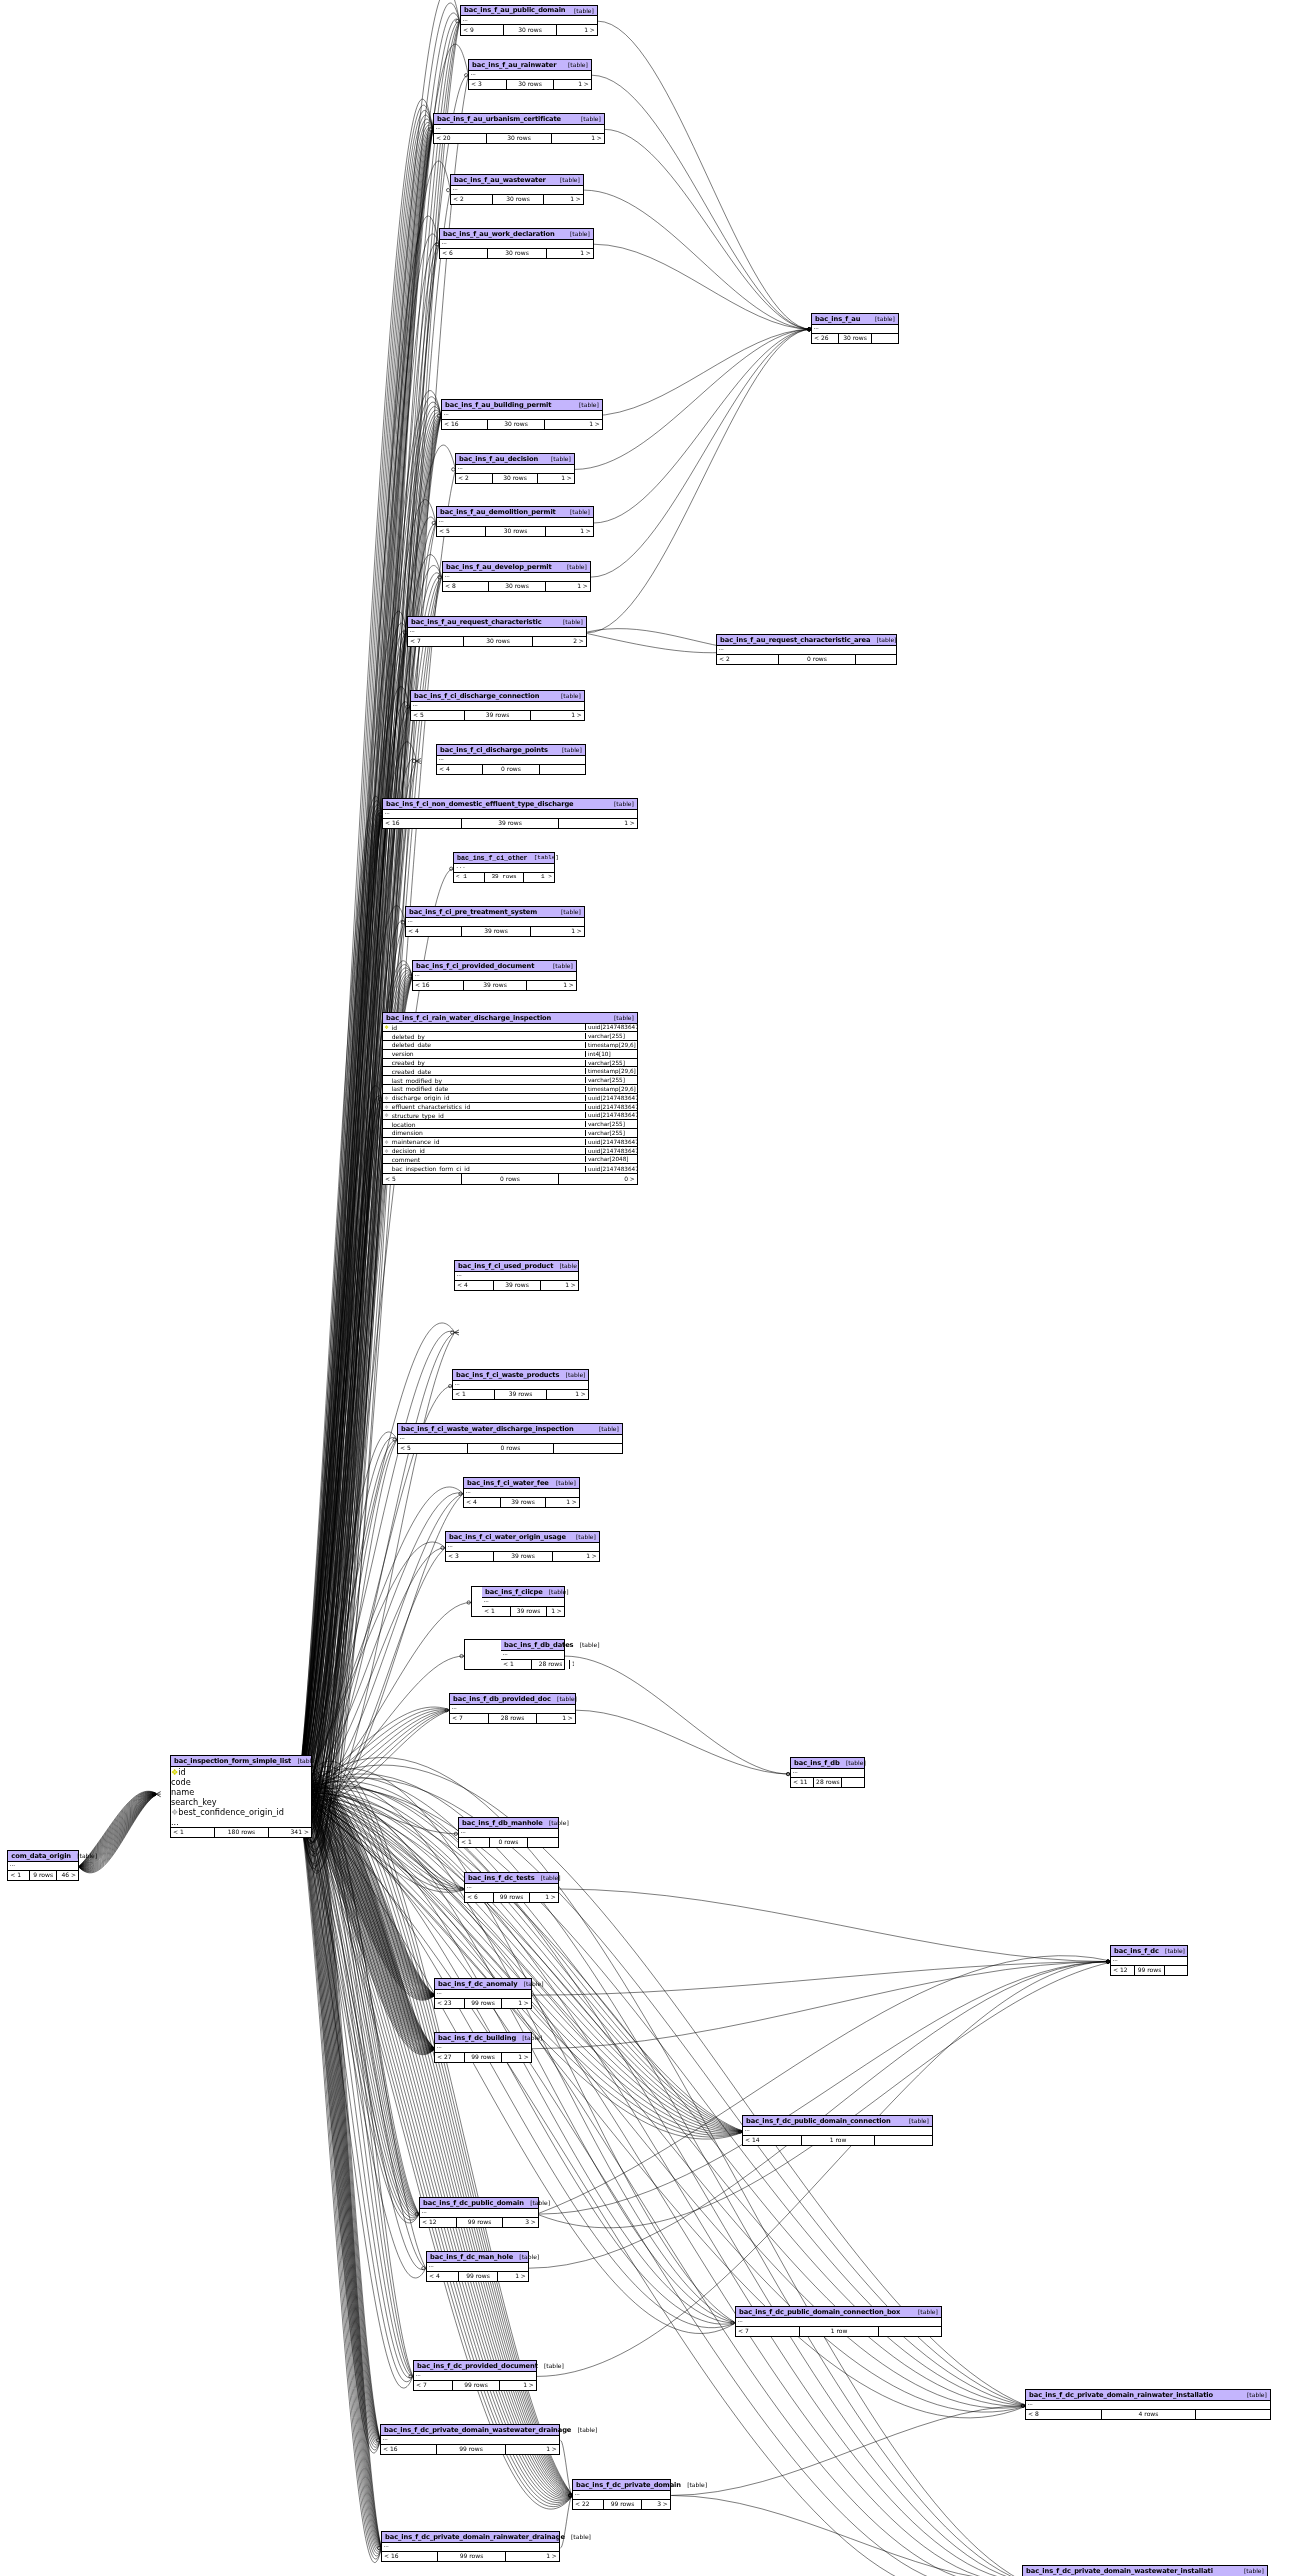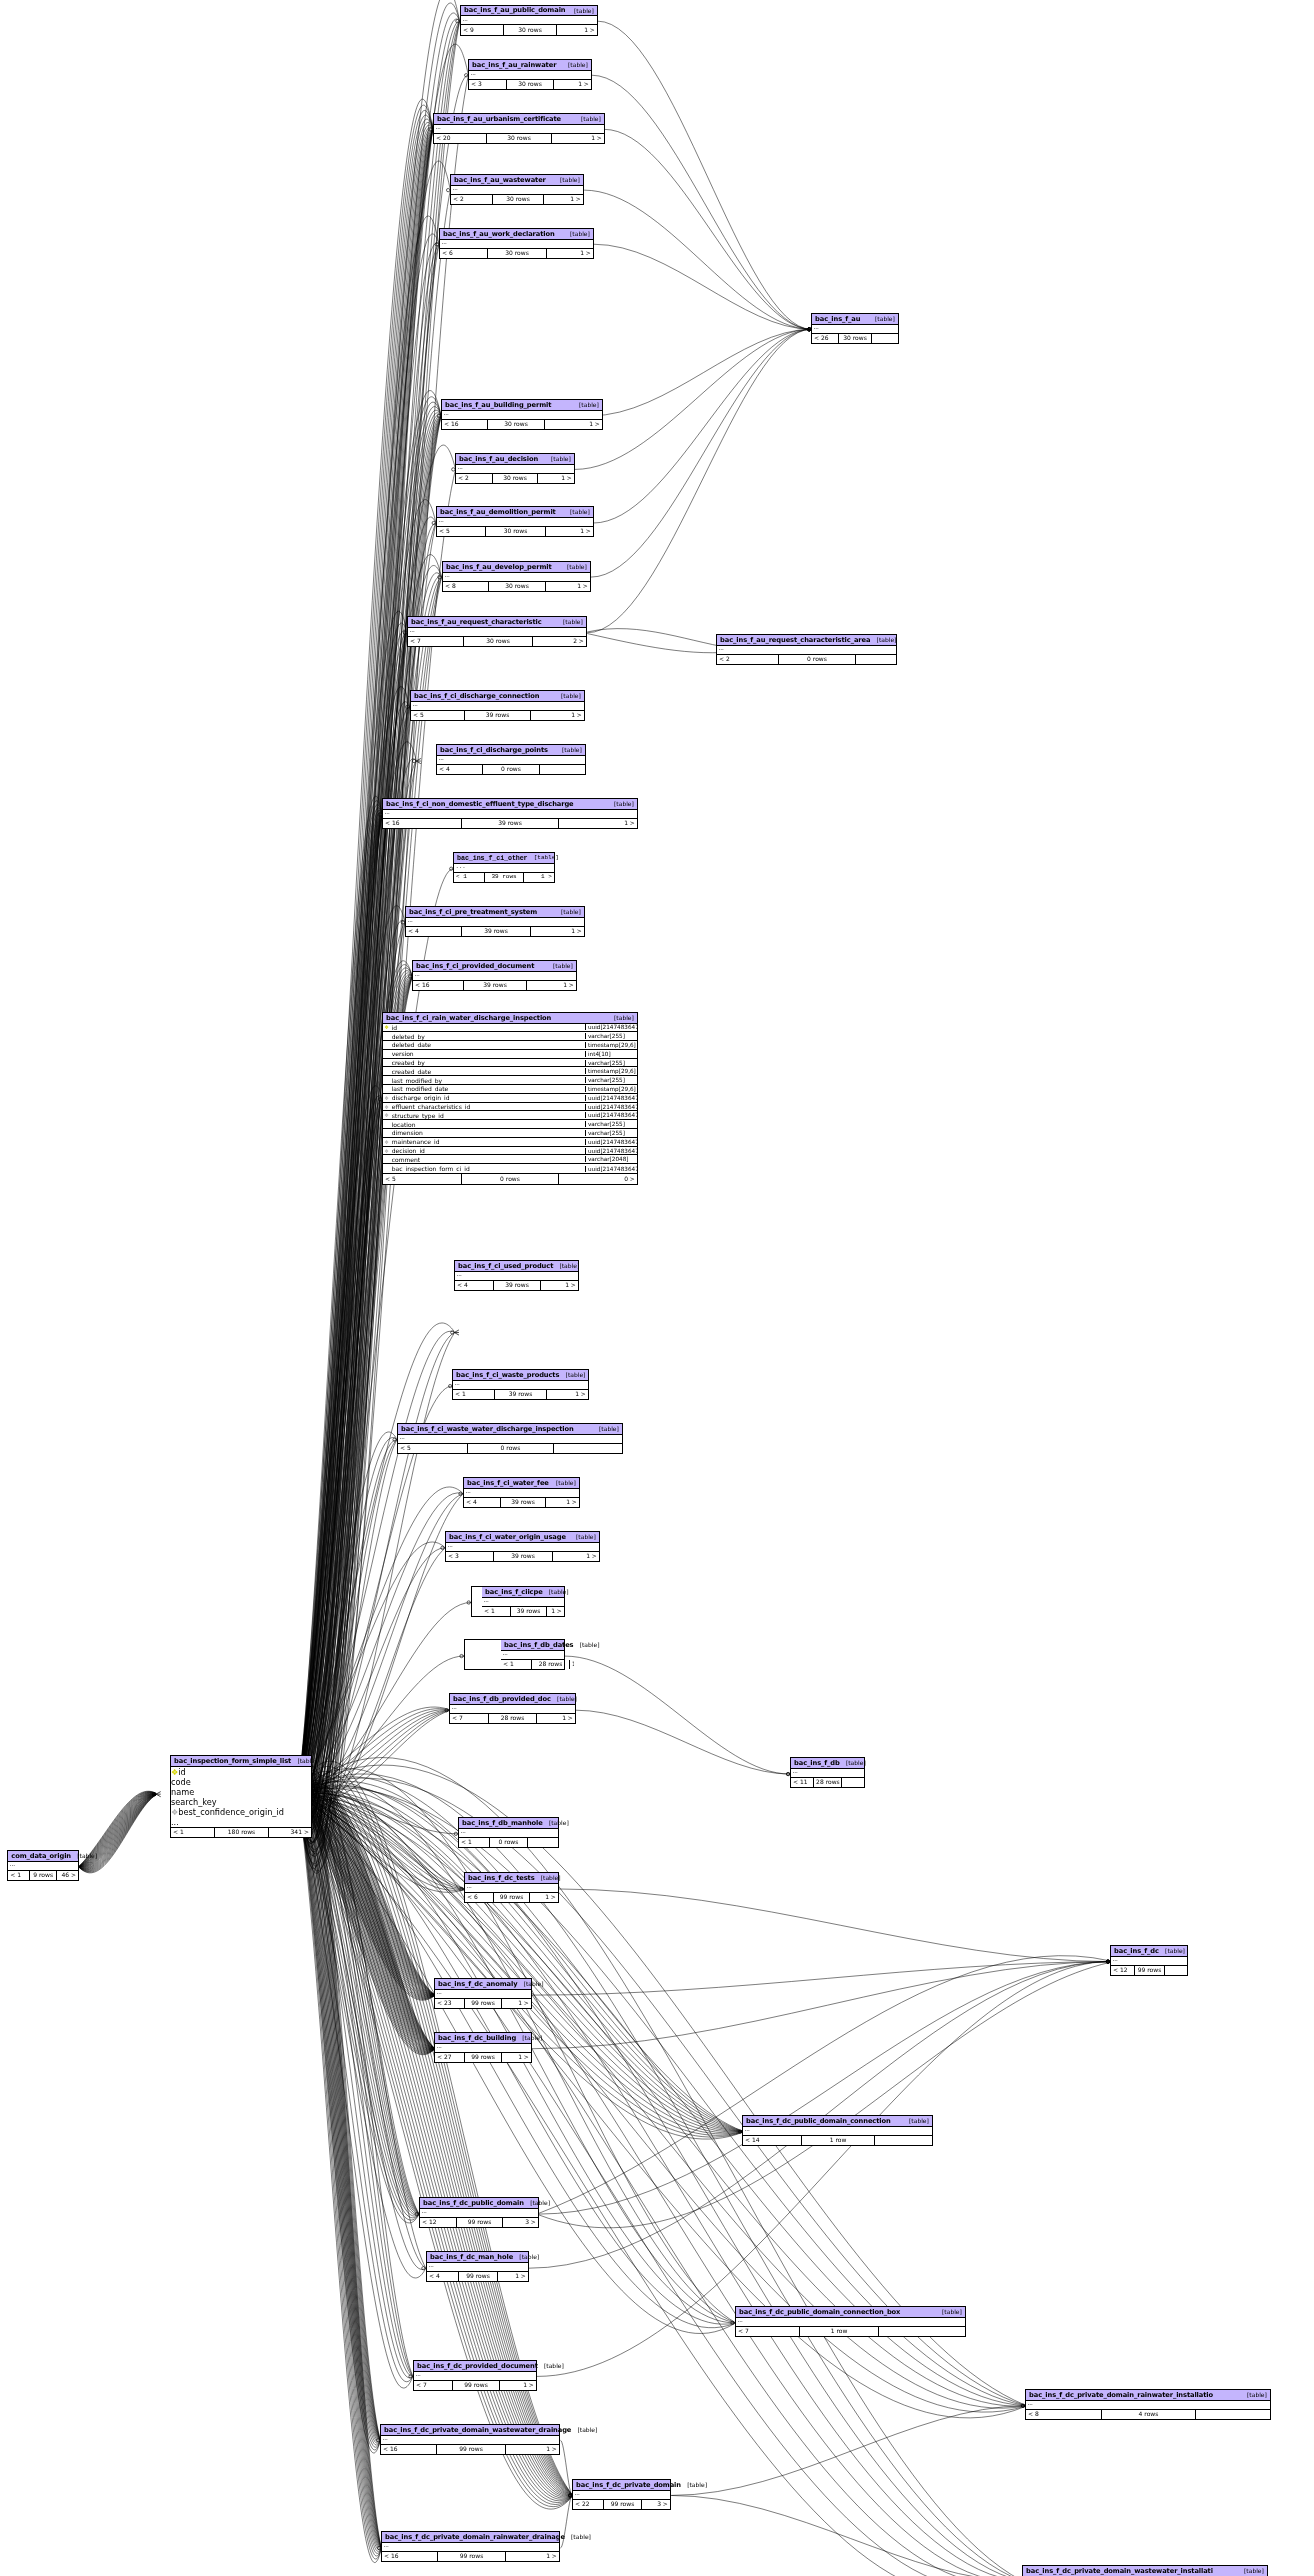--- a/index.html
+++ b/index.html
@@ -1395,21 +1395,21 @@
         </div>
         <div class="body">
           <div class="ellipsis">...</div>
         </div>
         <div class="foot">
           <span class="c c1" style="flex:0 0 32px">&lt; 4</span>
           <span class="c c2" style="flex:0 0 39px">99 rows</span>
           <span class="c c3" style="flex:1 1 auto">1 &gt;</span>
         </div>
       </div>
-      <div class="tbl" style="left: 735px; top: 2306px; width: 231px;">
+      <div class="tbl" style="left: 735px; top: 2306px; width: 207px;">
         <div class="hdr">
           <span class="nm">bac_ins_f_dc_public_domain_connection_box</span>
           <span class="kind">[table]</span>
         </div>
         <div class="body">
           <div class="ellipsis">...</div>
         </div>
         <div class="foot">
           <span class="c c1" style="flex:0 0 64px">&lt; 7</span>
           <span class="c c2" style="flex:0 0 79px">1 row</span>

